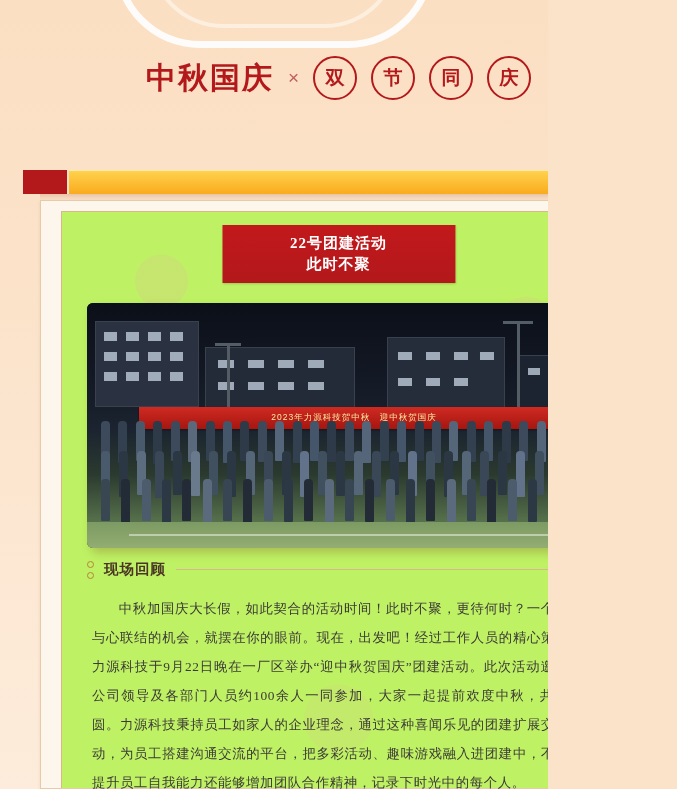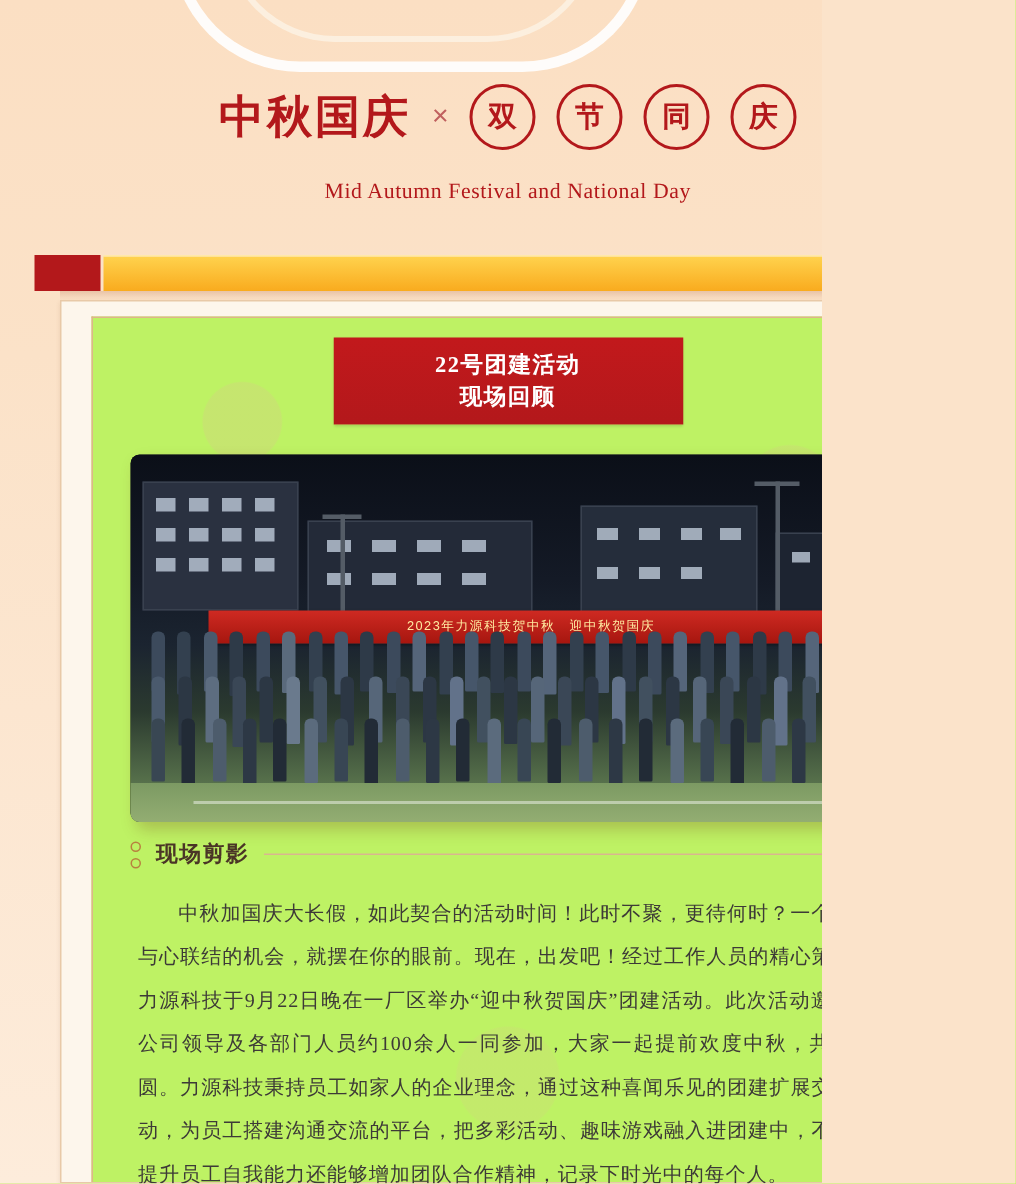--- a/index.html
+++ b/index.html
@@ -326,36 +326,35 @@
   <div class="header-deco2"></div>
 
   <div class="title-row">
     <span class="title-main">中秋国庆</span>
     <span class="title-x">×</span>
     <span class="circle-char">双</span>
     <span class="circle-char">节</span>
     <span class="circle-char">同</span>
     <span class="circle-char">庆</span>
   </div>
-  <div class="subtitle">Mid Autumn Festival and National Day</div>
 
   <div class="ribbon">
     <div class="end"></div>
     <div class="mid"></div>
     <div class="end"></div>
   </div>
   <div class="ribbon-shadow"></div>
 
   <div class="card">
     <div class="card-inner">
       <div class="card-pattern"></div>
 
       <div class="plaque">
         <span>22号团建活动</span>
-        <span>现场回顾</span>
+        <span>此时不聚</span>
       </div>
 
       <div class="photo-wrap">
         <div class="photo">
 
           <div class="bldg" style="left:8px; top:18px; width:104px; height:86px;">
             <div class="win" style="left:8px; top:10px; width:13px; height:9px;"></div>
             <div class="win" style="left:30px; top:10px; width:13px; height:9px;"></div>
             <div class="win" style="left:52px; top:10px; width:13px; height:9px;"></div>
             <div class="win" style="left:74px; top:10px; width:13px; height:9px;"></div>
@@ -494,20 +493,20 @@
           <div class="ground"></div>
           <div class="court-line"></div>
         </div>
       </div>
 
       <div class="sec-head">
         <span class="dots">
             <i></i>
             <i></i>
           </span>
-        <span class="sec-title">现场剪影</span>
+        <span class="sec-title">现场回顾</span>
         <span class="sec-rule"></span>
       </div>
 
       <div class="body-text">中秋加国庆大长假，如此契合的活动时间！此时不聚，更待何时？一个让心与心联结的机会，就摆在你的眼前。现在，出发吧！经过工作人员的精心策划，力源科技于9月22日晚在一厂区举办“迎中秋贺国庆”团建活动。此次活动邀请了公司领导及各部门人员约100余人一同参加，大家一起提前欢度中秋，共祈团圆。力源科技秉持员工如家人的企业理念，通过这种喜闻乐见的团建扩展交流活动，为员工搭建沟通交流的平台，把多彩活动、趣味游戏融入进团建中，不仅能提升员工自我能力还能够增加团队合作精神，记录下时光中的每个人。</div>
     </div>
   </div>
 </div>
 
 </body></html>

